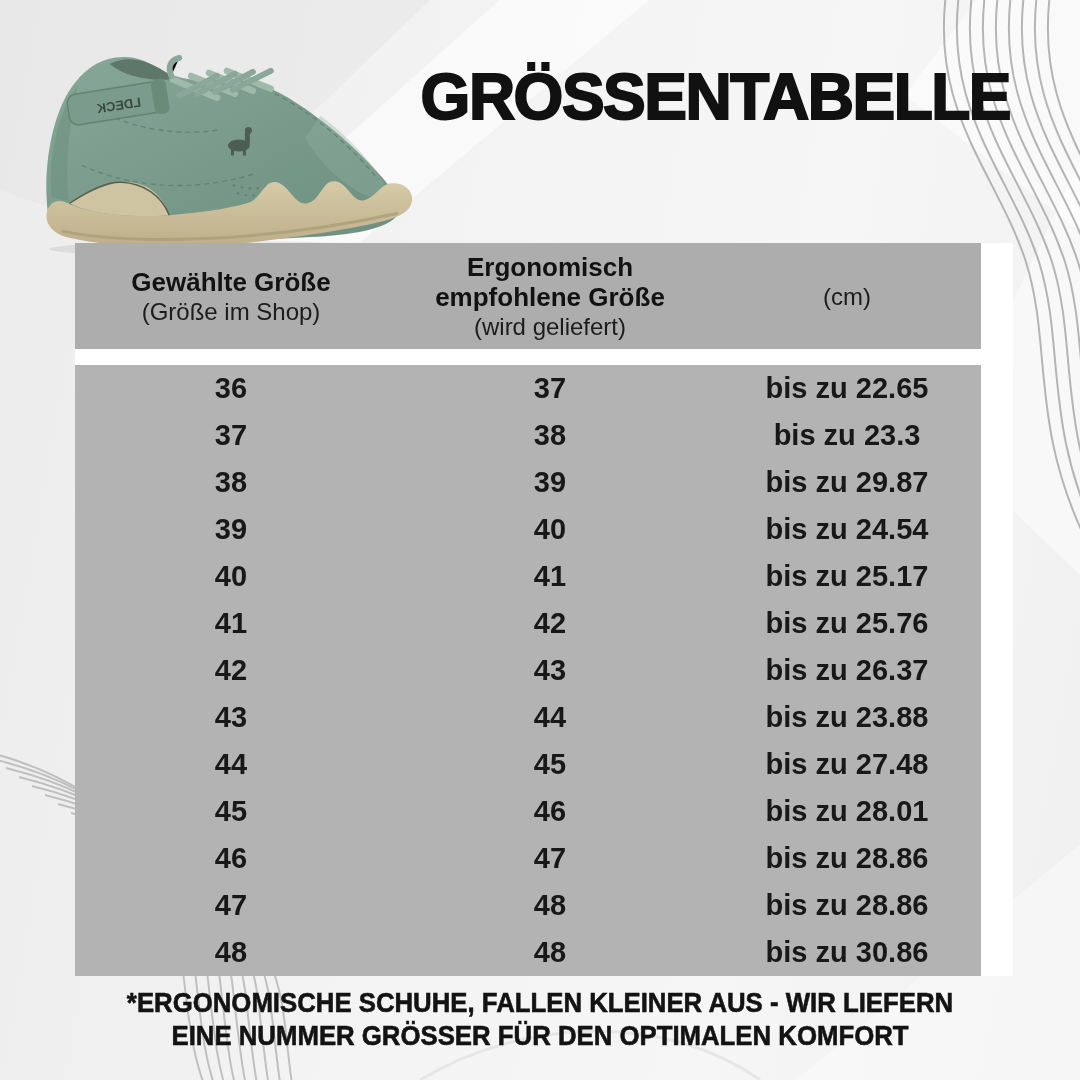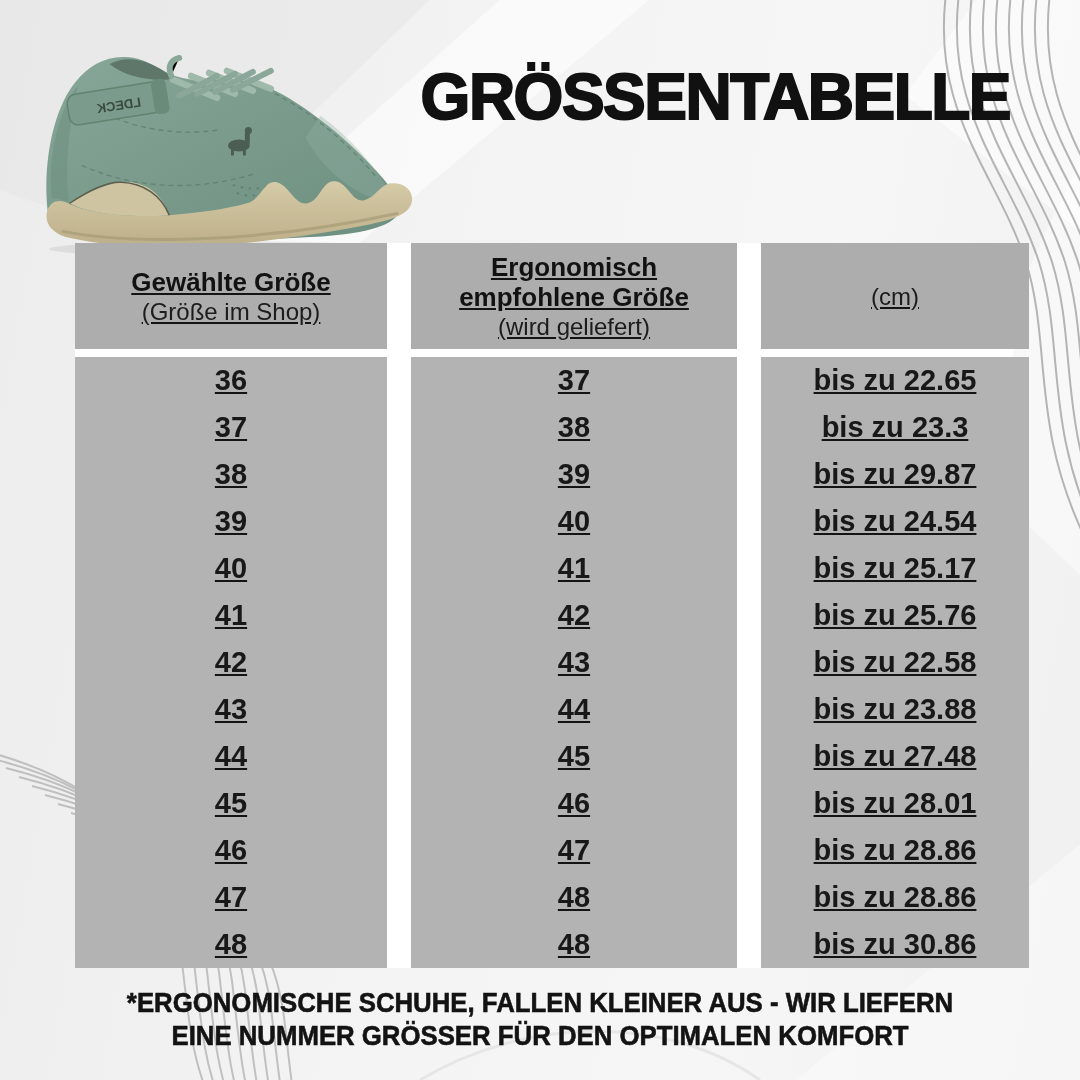--- a/index.html
+++ b/index.html
@@ -9,22 +9,22 @@
     font-family:"Liberation Sans", sans-serif;color:#141414;
   }
   .decor{position:absolute;inset:0;z-index:0;}
   .shoe{position:absolute;left:22px;top:46px;width:398px;height:214px;z-index:2;}
   .title{
     position:absolute;top:64px;right:70px;z-index:2;text-align:right;
     font-weight:bold;font-size:64px;line-height:67px;letter-spacing:-1.5px;
     color:#111;-webkit-text-stroke:2px #111;
   }
   .size-table{position:absolute;left:75px;top:243px;width:938px;background:#ffffff;z-index:3;}
-  .thead,.tbody{display:grid;grid-template-columns:312px 326px 268px;column-gap:24px;text-decoration:underline;}
-  .tbody{margin-top:8px;}
+  .thead,.tbody{display:grid;grid-template-columns:312px 326px 268px;column-gap:0;}
+  .tbody{margin-top:16px;}
   .hcell{
     height:106px;background:#adadad;display:flex;flex-direction:column;
     align-items:center;justify-content:center;text-align:center;padding:0 6px;box-sizing:border-box;
   }
   .hcell .ht{font-weight:bold;font-size:26px;line-height:30px;color:#121212;}
   .hcell .hs{font-weight:normal;font-size:24px;line-height:29px;color:#1c1c1c;}
   .trow{display:contents;}
   .cell{
     height:47px;background:#b3b3b3;text-align:center;line-height:47px;
     font-size:29px;font-weight:bold;color:#181818;
@@ -205,21 +205,21 @@
 
     <div class="trow">
       <div class="cell">41</div>
       <div class="cell">42</div>
       <div class="cell">bis zu 25.76</div>
     </div>
 
     <div class="trow">
       <div class="cell">42</div>
       <div class="cell">43</div>
-      <div class="cell">bis zu 22.58</div>
+      <div class="cell">bis zu 26.37</div>
     </div>
 
     <div class="trow">
       <div class="cell">43</div>
       <div class="cell">44</div>
       <div class="cell">bis zu 23.88</div>
     </div>
 
     <div class="trow">
       <div class="cell">44</div>

